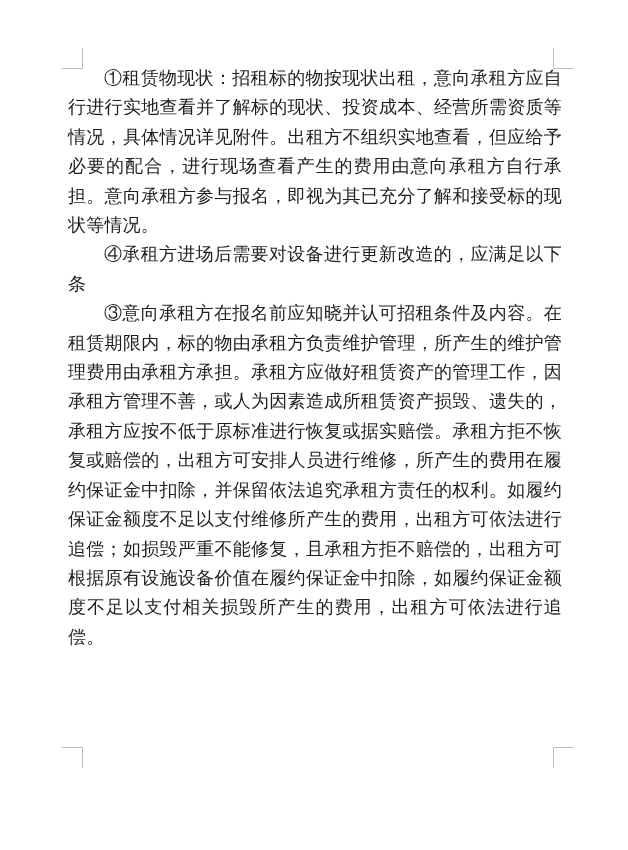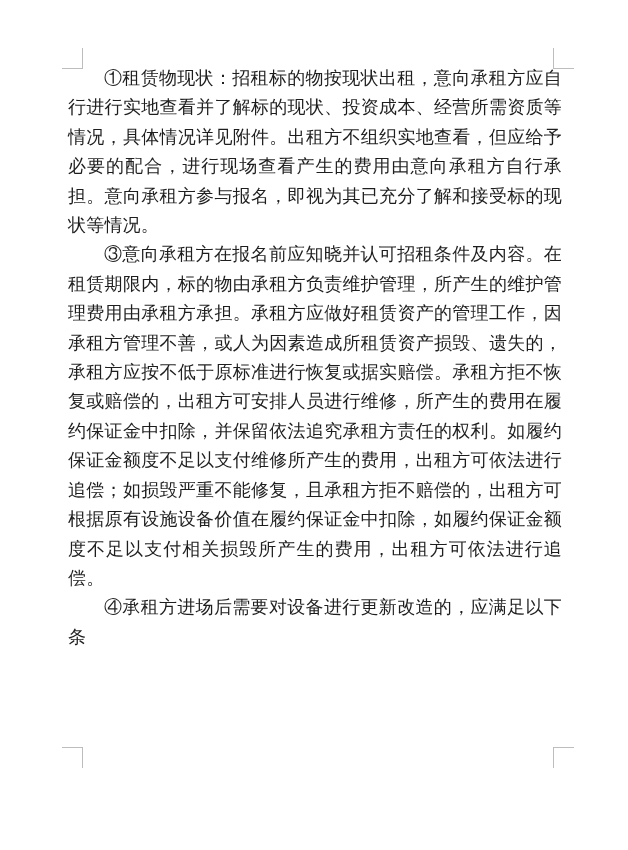--- a/index.html
+++ b/index.html
@@ -55,17 +55,17 @@
 
 <div class="page">
 
   <div class="crop-mark tl"></div>
   <div class="crop-mark tr"></div>
   <div class="crop-mark bl"></div>
   <div class="crop-mark br"></div>
 
   <div class="text-area">
     <p class="para">①租赁物现状：招租标的物按现状出租，意向承租方应自行进行实地查看并了解标的现状、投资成本、经营所需资质等情况，具体情况详见附件。出租方不组织实地查看，但应给予必要的配合，进行现场查看产生的费用由意向承租方自行承担。意向承租方参与报名，即视为其已充分了解和接受标的现状等情况。</p>
+    <p class="para">④承租方进场后需要对设备进行更新改造的，应满足以下条</p>
     <p class="para">③意向承租方在报名前应知晓并认可招租条件及内容。在租赁期限内，标的物由承租方负责维护管理，所产生的维护管理费用由承租方承担。承租方应做好租赁资产的管理工作，因承租方管理不善，或人为因素造成所租赁资产损毁、遗失的，承租方应按不低于原标准进行恢复或据实赔偿。承租方拒不恢复或赔偿的，出租方可安排人员进行维修，所产生的费用在履约保证金中扣除，并保留依法追究承租方责任的权利。如履约保证金额度不足以支付维修所产生的费用，出租方可依法进行追偿；如损毁严重不能修复，且承租方拒不赔偿的，出租方可根据原有设施设备价值在履约保证金中扣除，如履约保证金额度不足以支付相关损毁所产生的费用，出租方可依法进行追偿。</p>
-    <p class="para">④承租方进场后需要对设备进行更新改造的，应满足以下条</p>
   </div>
 
 </div>
 
 </body></html>

